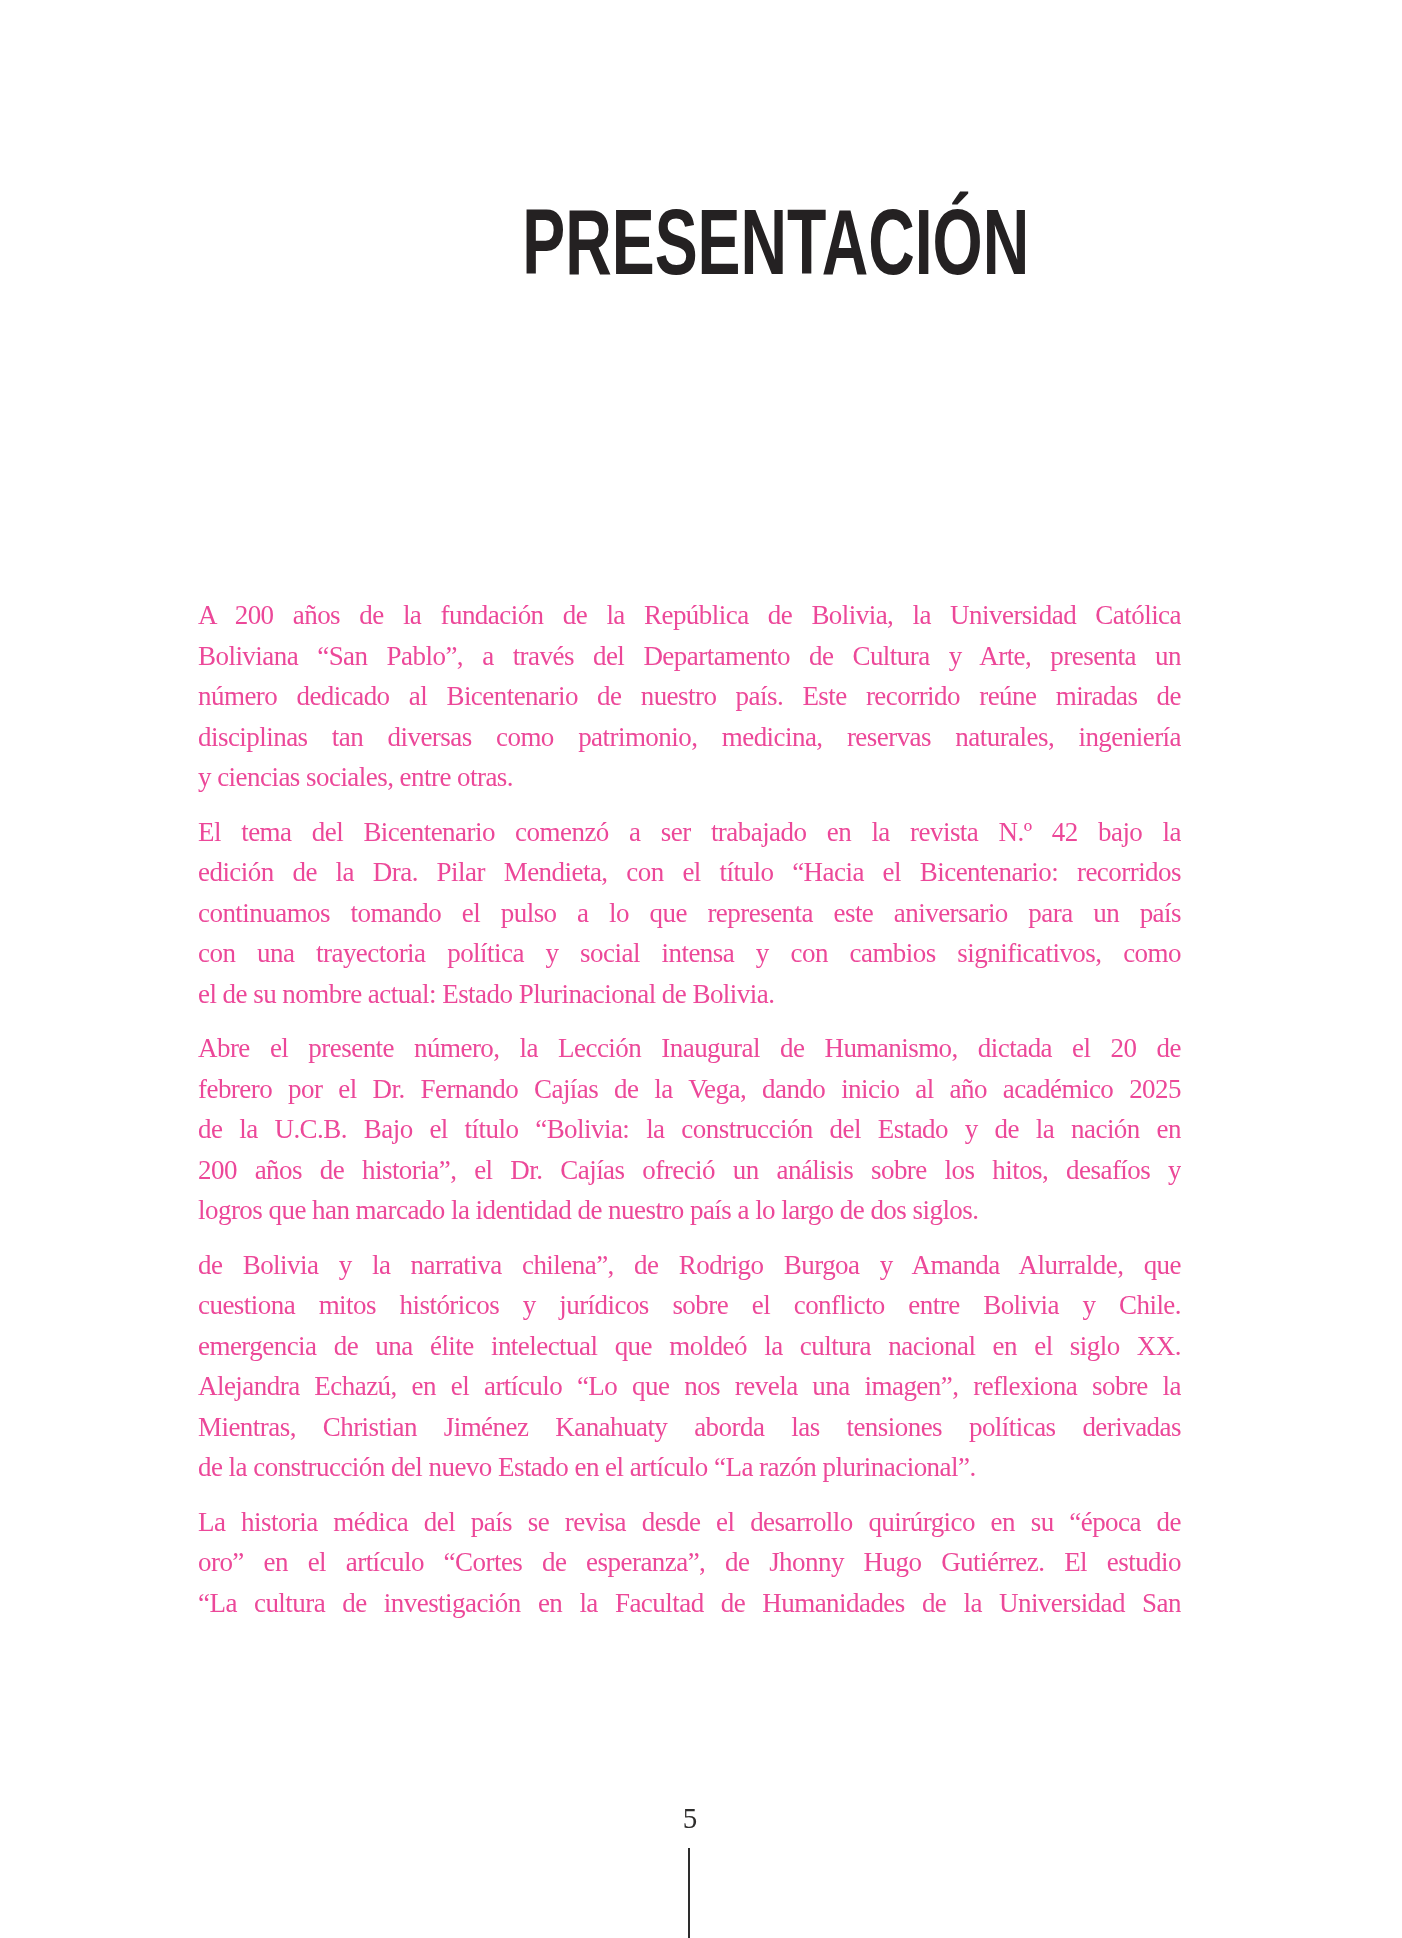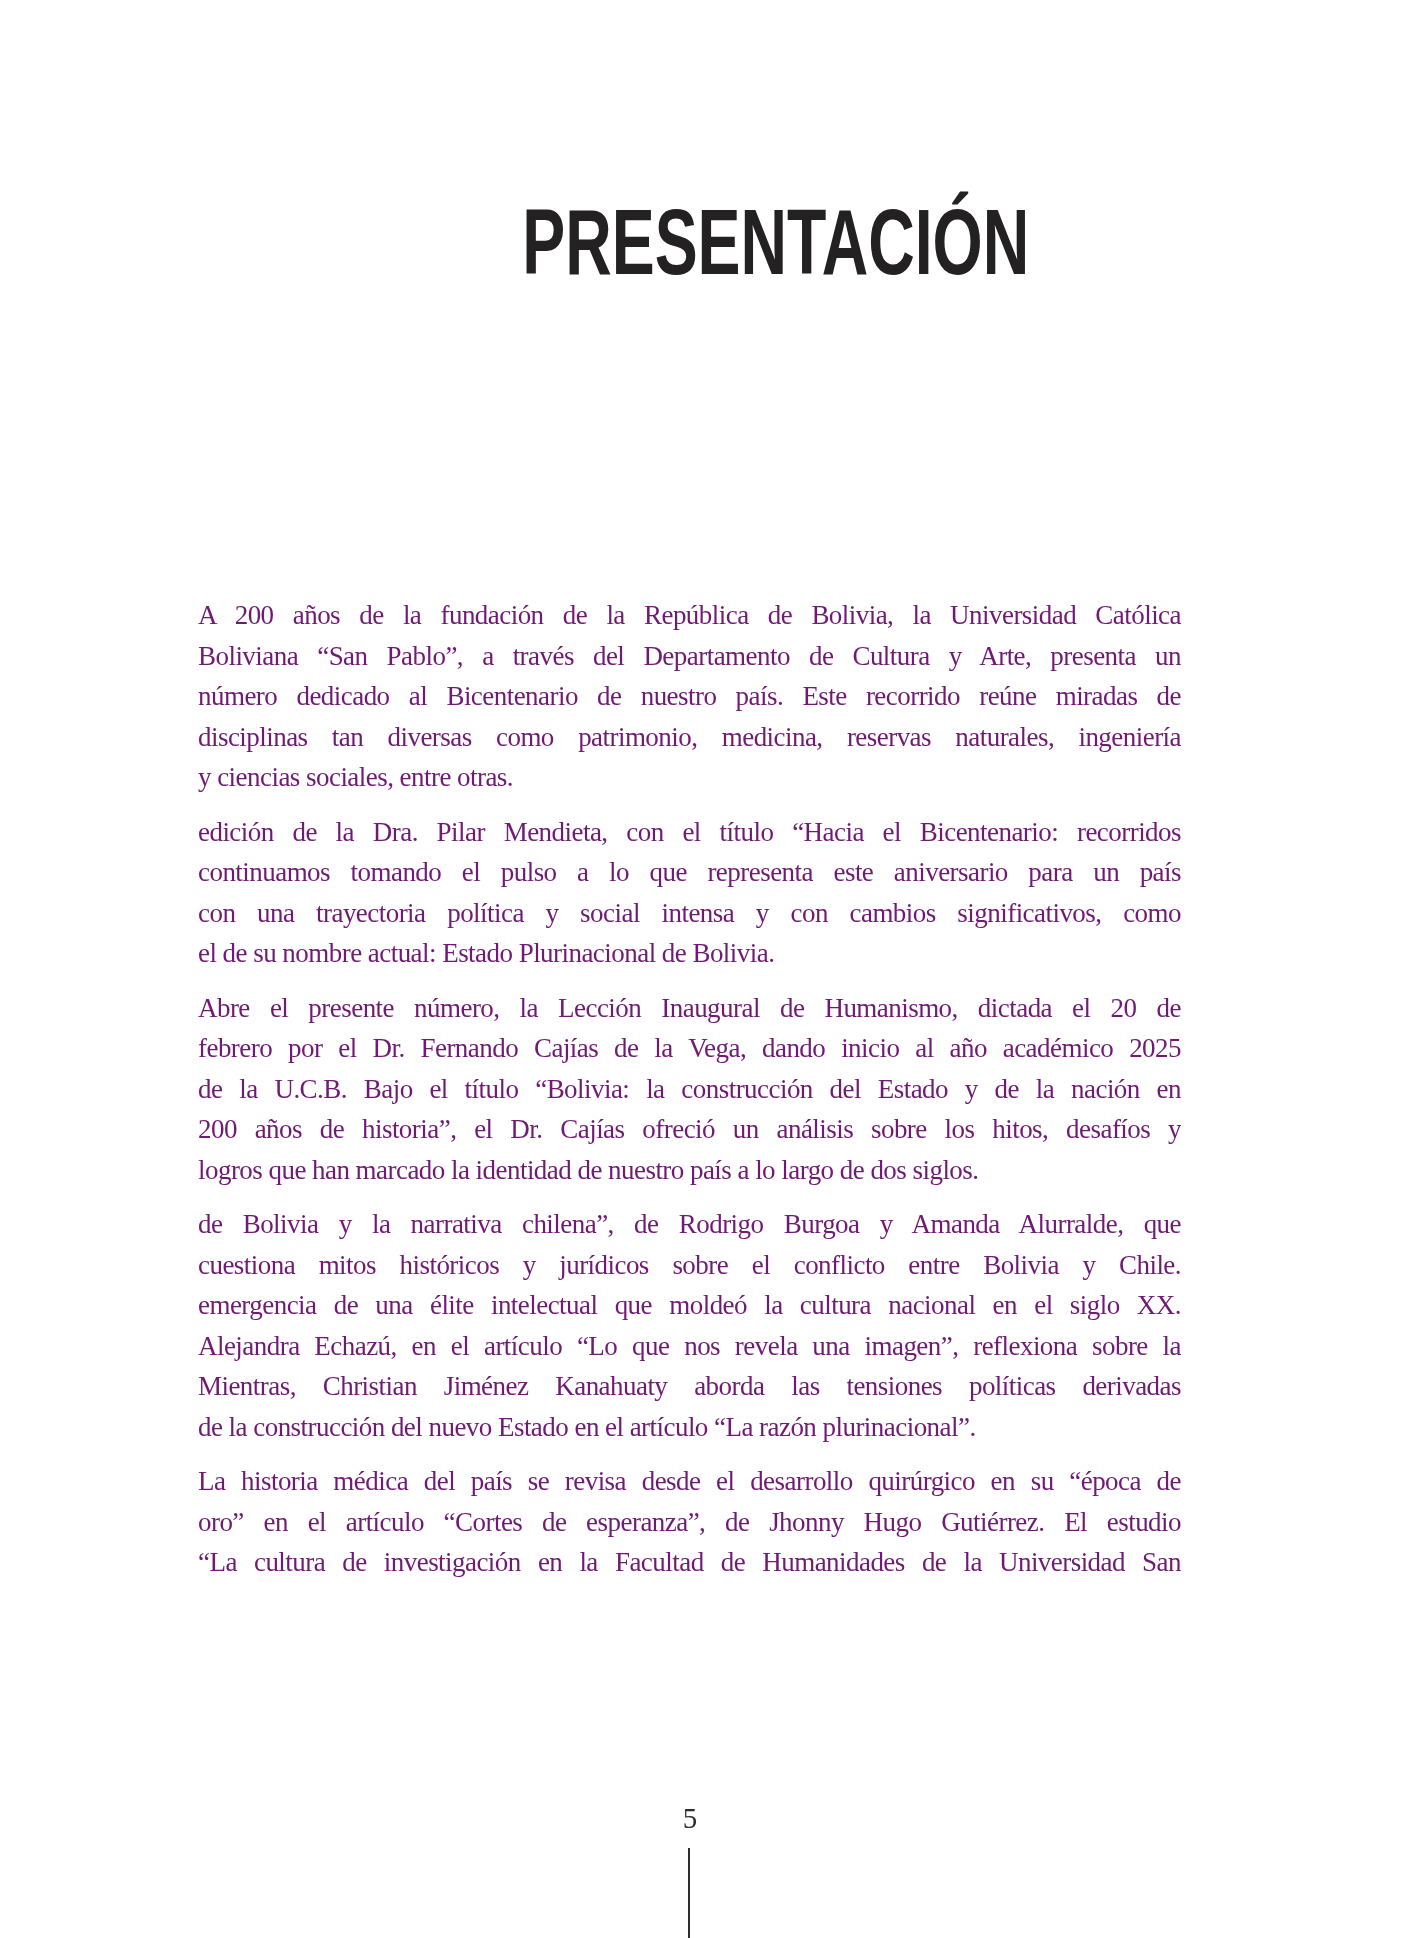--- a/index.html
+++ b/index.html
@@ -27,21 +27,21 @@
     color: #242122;
     white-space: nowrap;
     transform: scaleX(0.70);
     transform-origin: 100% 50%;
   }
   .text-block {
     position: absolute;
     left: 198px;
     top: 595px;
     width: 983px;
-    color: #701a75;
+    color: #ec4899;
     font-size: 27px;
     letter-spacing: -0.02em;
     line-height: 40.5px;
   }
   .paragraph {
     margin: 0 0 14px 0;
   }
   .paragraph:last-child {
     margin-bottom: 4px;
   }
@@ -85,20 +85,21 @@
 
     <div class="paragraph">
       <div class="line">A 200 años de la fundación de la República de Bolivia, la Universidad Católica</div>
       <div class="line">Boliviana “San Pablo”, a través del Departamento de Cultura y Arte, presenta un</div>
       <div class="line">número dedicado al Bicentenario de nuestro país. Este recorrido reúne miradas de</div>
       <div class="line">disciplinas tan diversas como patrimonio, medicina, reservas naturales, ingeniería</div>
       <div class="line last">y ciencias sociales, entre otras.</div>
     </div>
 
     <div class="paragraph">
+      <div class="line">El tema del Bicentenario comenzó a ser trabajado en la revista N.º 42 bajo la</div>
       <div class="line">edición de la Dra. Pilar Mendieta, con el título “Hacia el Bicentenario: recorridos</div>
       <div class="line">continuamos tomando el pulso a lo que representa este aniversario para un país</div>
       <div class="line">con una trayectoria política y social intensa y con cambios significativos, como</div>
       <div class="line last">el de su nombre actual: Estado Plurinacional de Bolivia.</div>
     </div>
 
     <div class="paragraph">
       <div class="line">Abre el presente número, la Lección Inaugural de Humanismo, dictada el 20 de</div>
       <div class="line">febrero por el Dr. Fernando Cajías de la Vega, dando inicio al año académico 2025</div>
       <div class="line">de la U.C.B. Bajo el título “Bolivia: la construcción del Estado y de la nación en</div>

